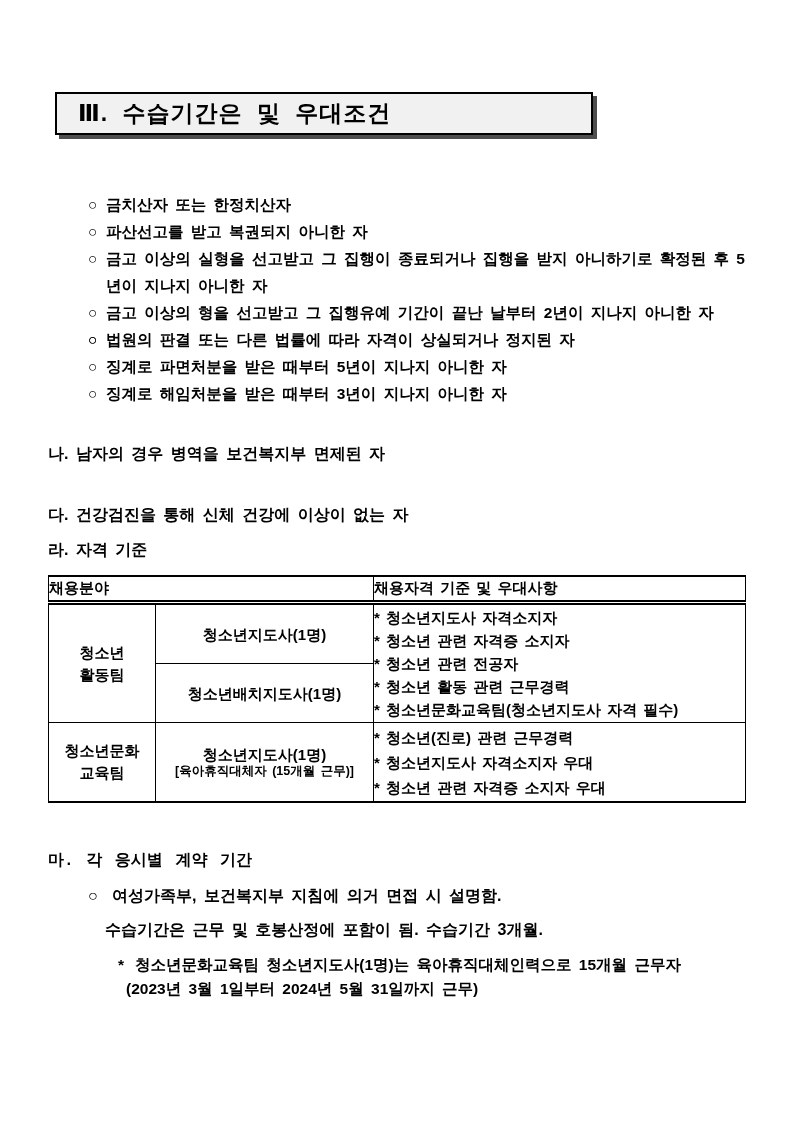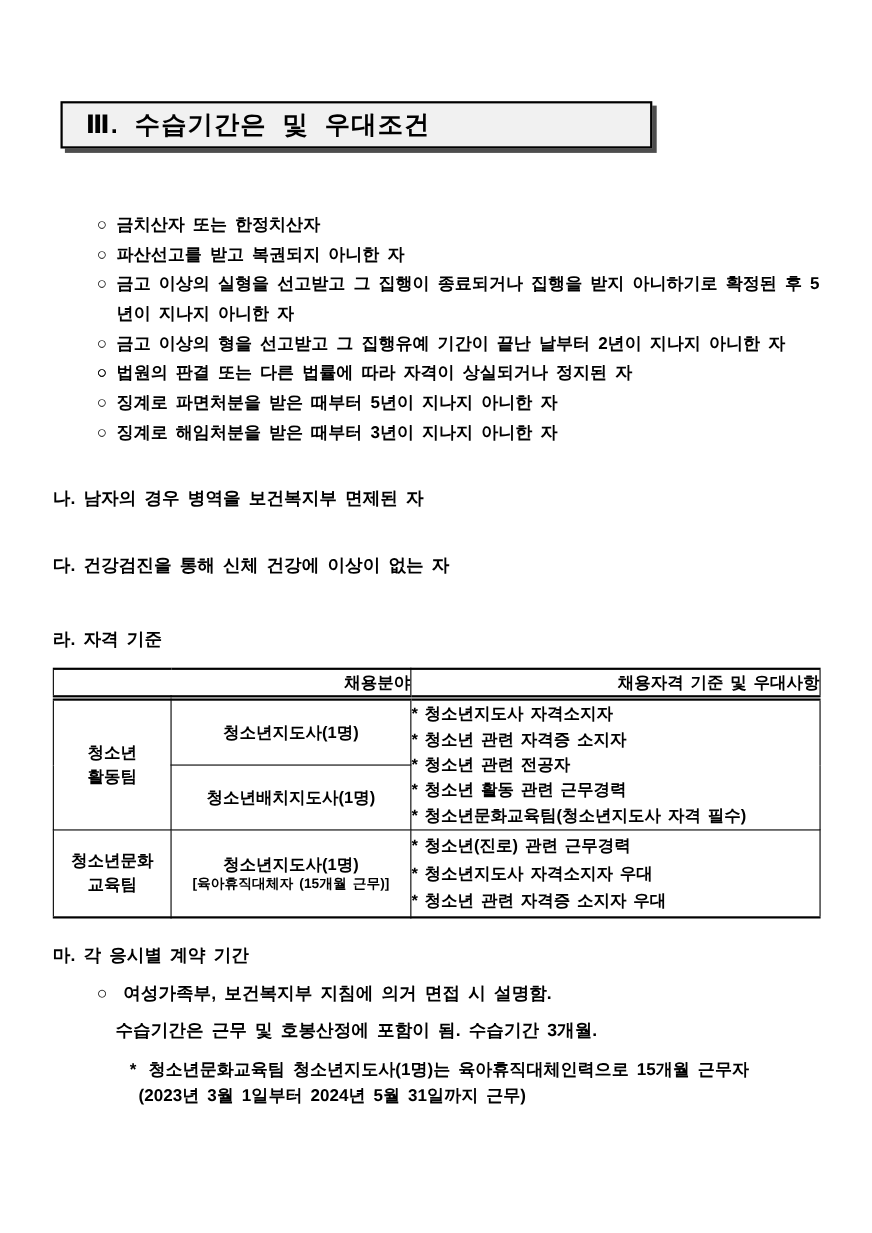--- a/index.html
+++ b/index.html
@@ -65,43 +65,42 @@
   ul.circle-list li .marker {
     position: absolute;
     left: 40px;
     top: 0;
     font-size: 15.5px;
   }
   ul.circle-list li.justified { text-align: justify; }
 
   .mt-na { margin-top: 37px; }
   .mt-da { margin-top: 42px; }
-  .mt-ra { margin-top: 48px; }
-  .mt-ma { margin-top: 25px; }
+  .mt-ra { margin-top: 16px; }
+  .mt-ma { margin-top: 49px; font-family: Liberation Mono, monospace; }
 
   table.qual-table {
     margin-top: 16px;
     border-collapse: collapse;
     width: 697px;
     table-layout: fixed;
     font-size: 15px;
     word-spacing: 2px;
   }
   table.qual-table th, table.qual-table td {
     border: 1px solid #000000;
     padding: 0;
   }
   table.qual-table { border-top: 2px solid #000; border-bottom: 2px solid #000; }
   table.qual-table thead th {
     height: 23px;
-    text-align: right;
+    text-align: left;
     vertical-align: middle;
     font-size: 15px;
     border-bottom: 5px double #000000;
-    padding-left: 44px;
   }
   td.team-cell {
     text-align: center;
     vertical-align: middle;
     line-height: 22px;
   }
   td.pos-cell {
     text-align: center;
     vertical-align: middle;
     height: 58px;

